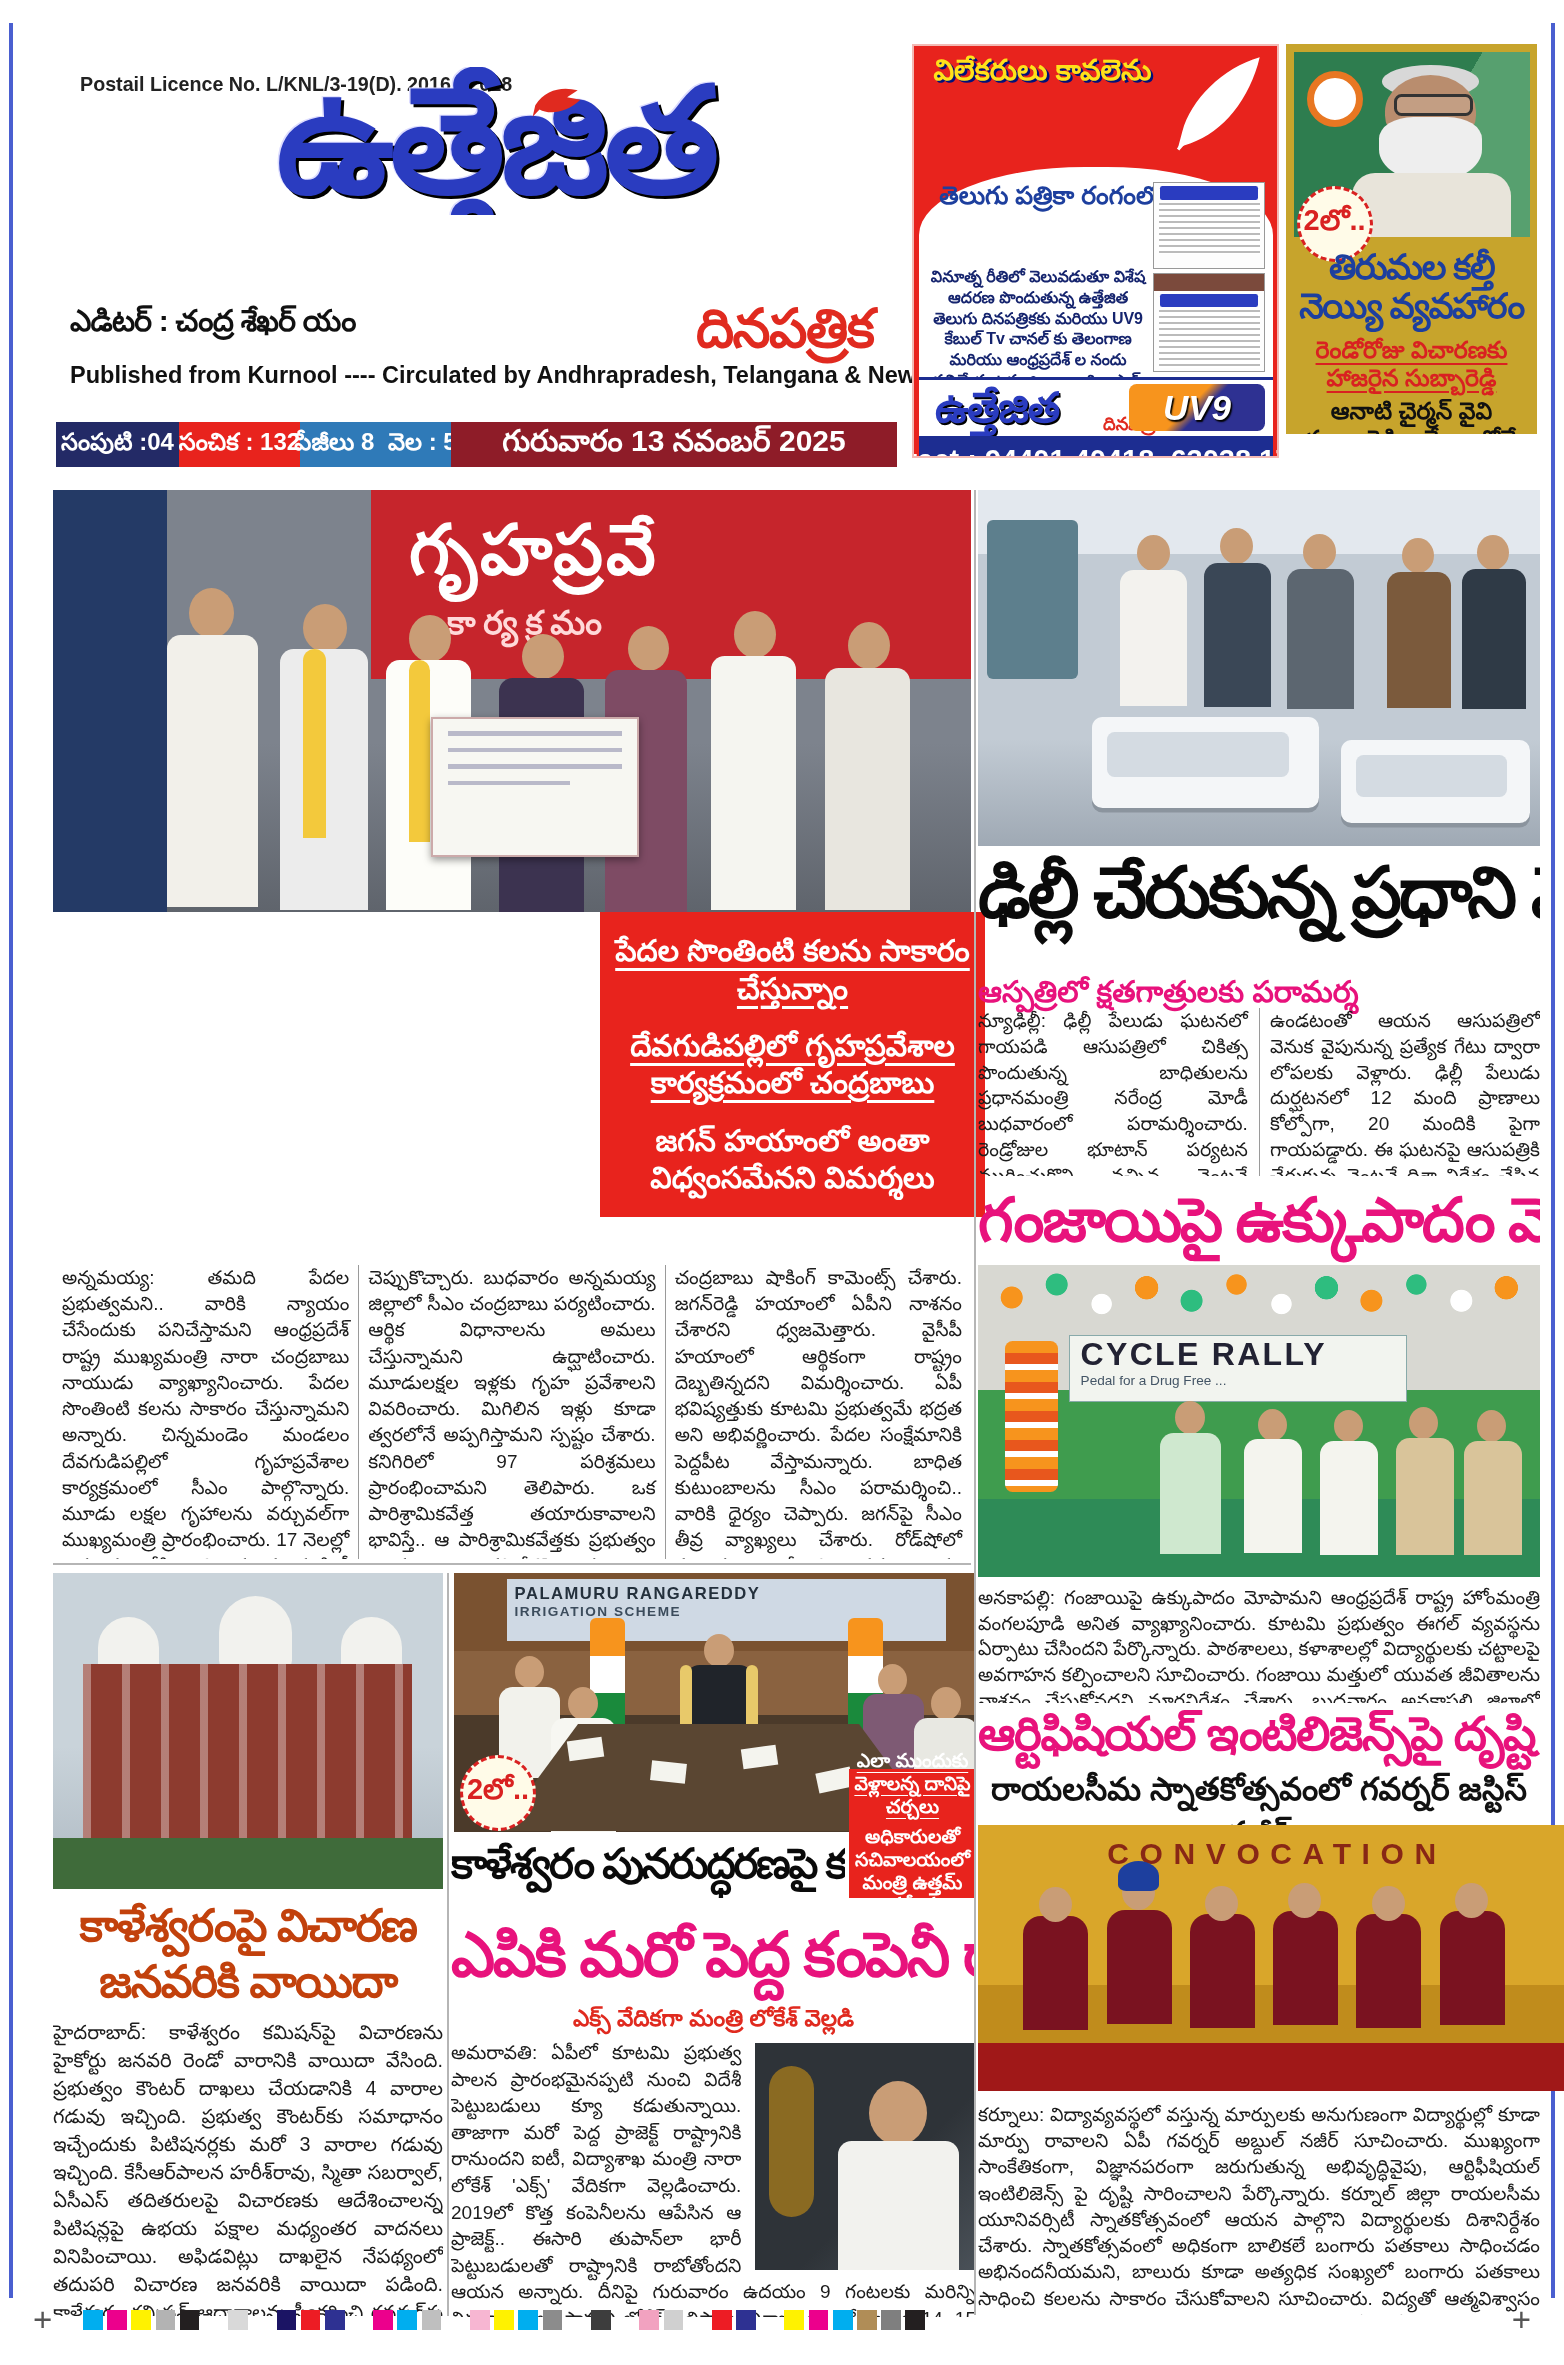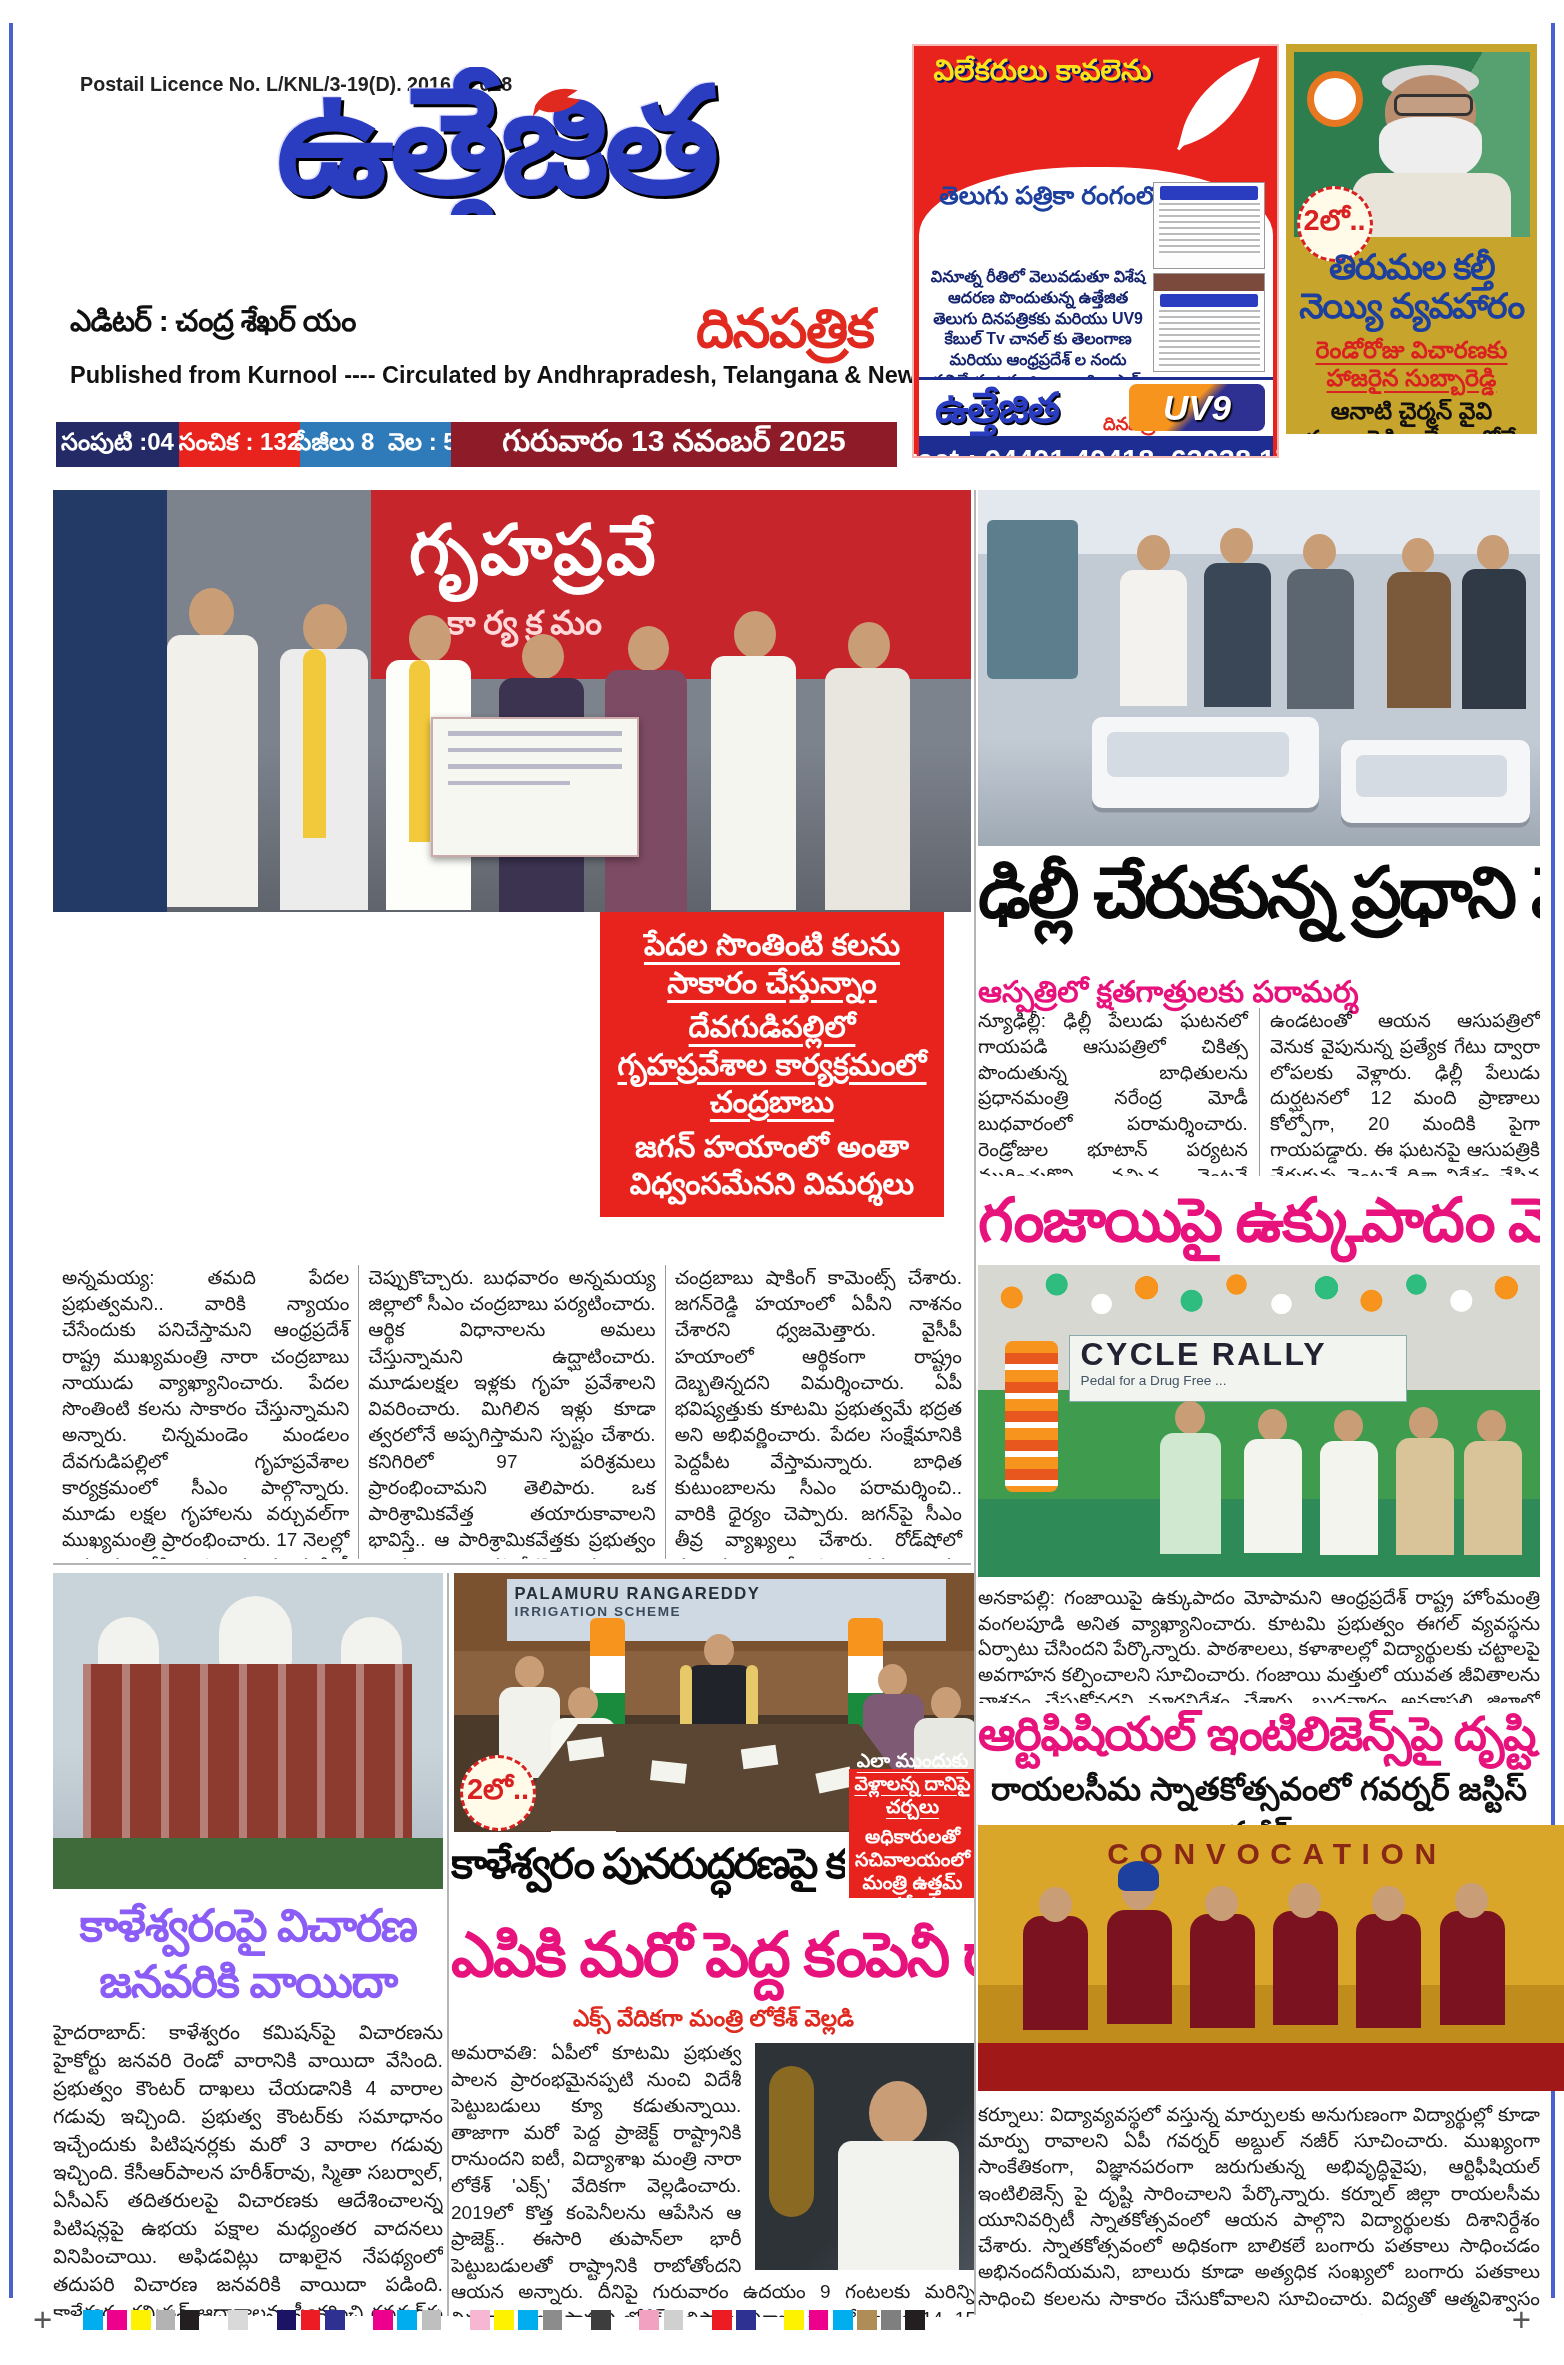--- a/index.html
+++ b/index.html
@@ -125,40 +125,40 @@
   
   .conv-photo{left:978px;top:1825px;width:598px;height:266px;background:linear-gradient(180deg,#d9a62a 0 60%,#c08c1c 60% 82%,#a01818 82% 100%);}
   .conv-text{left:0;top:12px;width:100%;text-align:center;position:absolute;font-size:30px;font-weight:bold;
       color:#7a1212;letter-spacing:10.6px;opacity:.85;}
   .gown{position:absolute;width:65px;height:114px;background:#7a1220;border-radius:18px 18px 0 0;}
   .turban{position:absolute;width:41px;height:30px;background:#1d3f9e;border-radius:50% 50% 20% 20%;}
   
   .lokesh{float:right;width:221px;height:227px;margin:3px 0 4.5px 13.6px;background:linear-gradient(135deg,#2e3338 0 60%,#4a5158 100%);position:relative;overflow:hidden;}
   .statue{position:absolute;left:13.6px;top:23px;width:45px;height:151px;background:#8a6a22;border-radius:23px;}
   
-  .slogan{left:600px;top:912px;width:344px;height:305px;background:#e8231d;color:#fff;
+  .slogan{left:600px;top:912px;width:385px;height:305px;background:#e8231d;color:#fff;
      display:flex;flex-direction:column;justify-content:space-around;padding:10.6px 13.6px;box-sizing:border-box;
      font-size:30px;font-weight:bold;text-align:center;line-height:1.25;}
   .slogan .u{text-decoration:underline;text-underline-offset:6.8px;}
   .lead-head{left:42px;top:1006px;width:552px;font-size:106px;line-height:1.12;font-weight:bold;color:#0a0a0a;
      text-align:center;letter-spacing:-4.5px;}
   .lead-body{left:53px;top:1265px;width:918px;height:294px;display:flex;gap:0;}
   .lead-col{width:296px;font-size:19px;line-height:1.38;text-align:justify;overflow:hidden;padding:0 9px;}
   .lead-col + .lead-col{border-left:1.5px solid #9a9a9a;}
   .modi-head{left:978px;top:852px;width:562px;font-size:71px;font-weight:bold;color:#0a0a0a;letter-spacing:-3px;white-space:nowrap;}
   .modi-kick{left:978px;top:975px;font-size:30px;font-weight:bold;color:#e8127c;}
   .modi-body{left:978px;top:1008px;width:562px;height:168px;display:flex;}
   .modi-col{width:281px;font-size:19px;line-height:1.36;text-align:justify;overflow:hidden;padding-right:10.6px;}
   .modi-col + .modi-col{border-left:1.5px solid #9a9a9a;padding-left:10.6px;padding-right:0;}
   .ganja-head{left:978px;top:1185px;width:562px;font-size:61px;font-weight:bold;color:#e8127c;letter-spacing:-2.3px;white-space:nowrap;}
   .ganja-body{left:978px;top:1585px;width:562px;height:118px;font-size:19px;line-height:1.35;text-align:justify;overflow:hidden;}
   .ai-head{left:978px;top:1706px;width:562px;font-size:47px;font-weight:bold;color:#e8127c;text-align:center;letter-spacing:-1.5px;white-space:nowrap;}
   .ai-sub{left:978px;top:1771px;width:562px;font-size:32px;font-weight:bold;color:#111;text-align:center;}
   .ai-body{left:978px;top:2102px;width:562px;height:213px;font-size:19px;line-height:1.38;text-align:justify;overflow:hidden;}
-  .kal-head{left:53px;top:1898px;width:390px;font-size:45px;line-height:1.25;font-weight:bold;color:#8b5cf6;text-align:center;letter-spacing:-1.5px;}
+  .kal-head{left:53px;top:1898px;width:390px;font-size:45px;line-height:1.25;font-weight:bold;color:#c2410c;text-align:center;letter-spacing:-1.5px;}
   .kal-body{left:53px;top:2019px;width:390px;height:297px;font-size:19.7px;line-height:1.42;text-align:justify;overflow:hidden;}
   .rev-head{left:451px;top:1840px;width:394px;font-size:42px;font-weight:bold;color:#0a0a0a;letter-spacing:-2.3px;white-space:nowrap;}
   .comp-head{left:451px;top:1919px;width:525px;font-size:62px;font-weight:bold;color:#e8127c;text-align:center;letter-spacing:-2.3px;white-space:nowrap;}
   .comp-sub{left:451px;top:2005px;width:525px;font-size:23px;font-weight:bold;color:#e02a1f;text-align:center;}
   .comp-body{left:451px;top:2040px;width:525px;height:277px;font-size:19px;line-height:1.4;text-align:justify;overflow:hidden;}
   .vrule{position:absolute;width:1.5px;background:#b5b5b5;}
   
   .colorbar{left:83px;top:2310px;width:1400px;height:19.7px;display:flex;gap:4.5px;align-items:center;}
   .colorbar span{display:inline-block;width:19.7px;height:19.7px;}
   .plusmark{top:2301px;font-size:33px;color:#555;}

